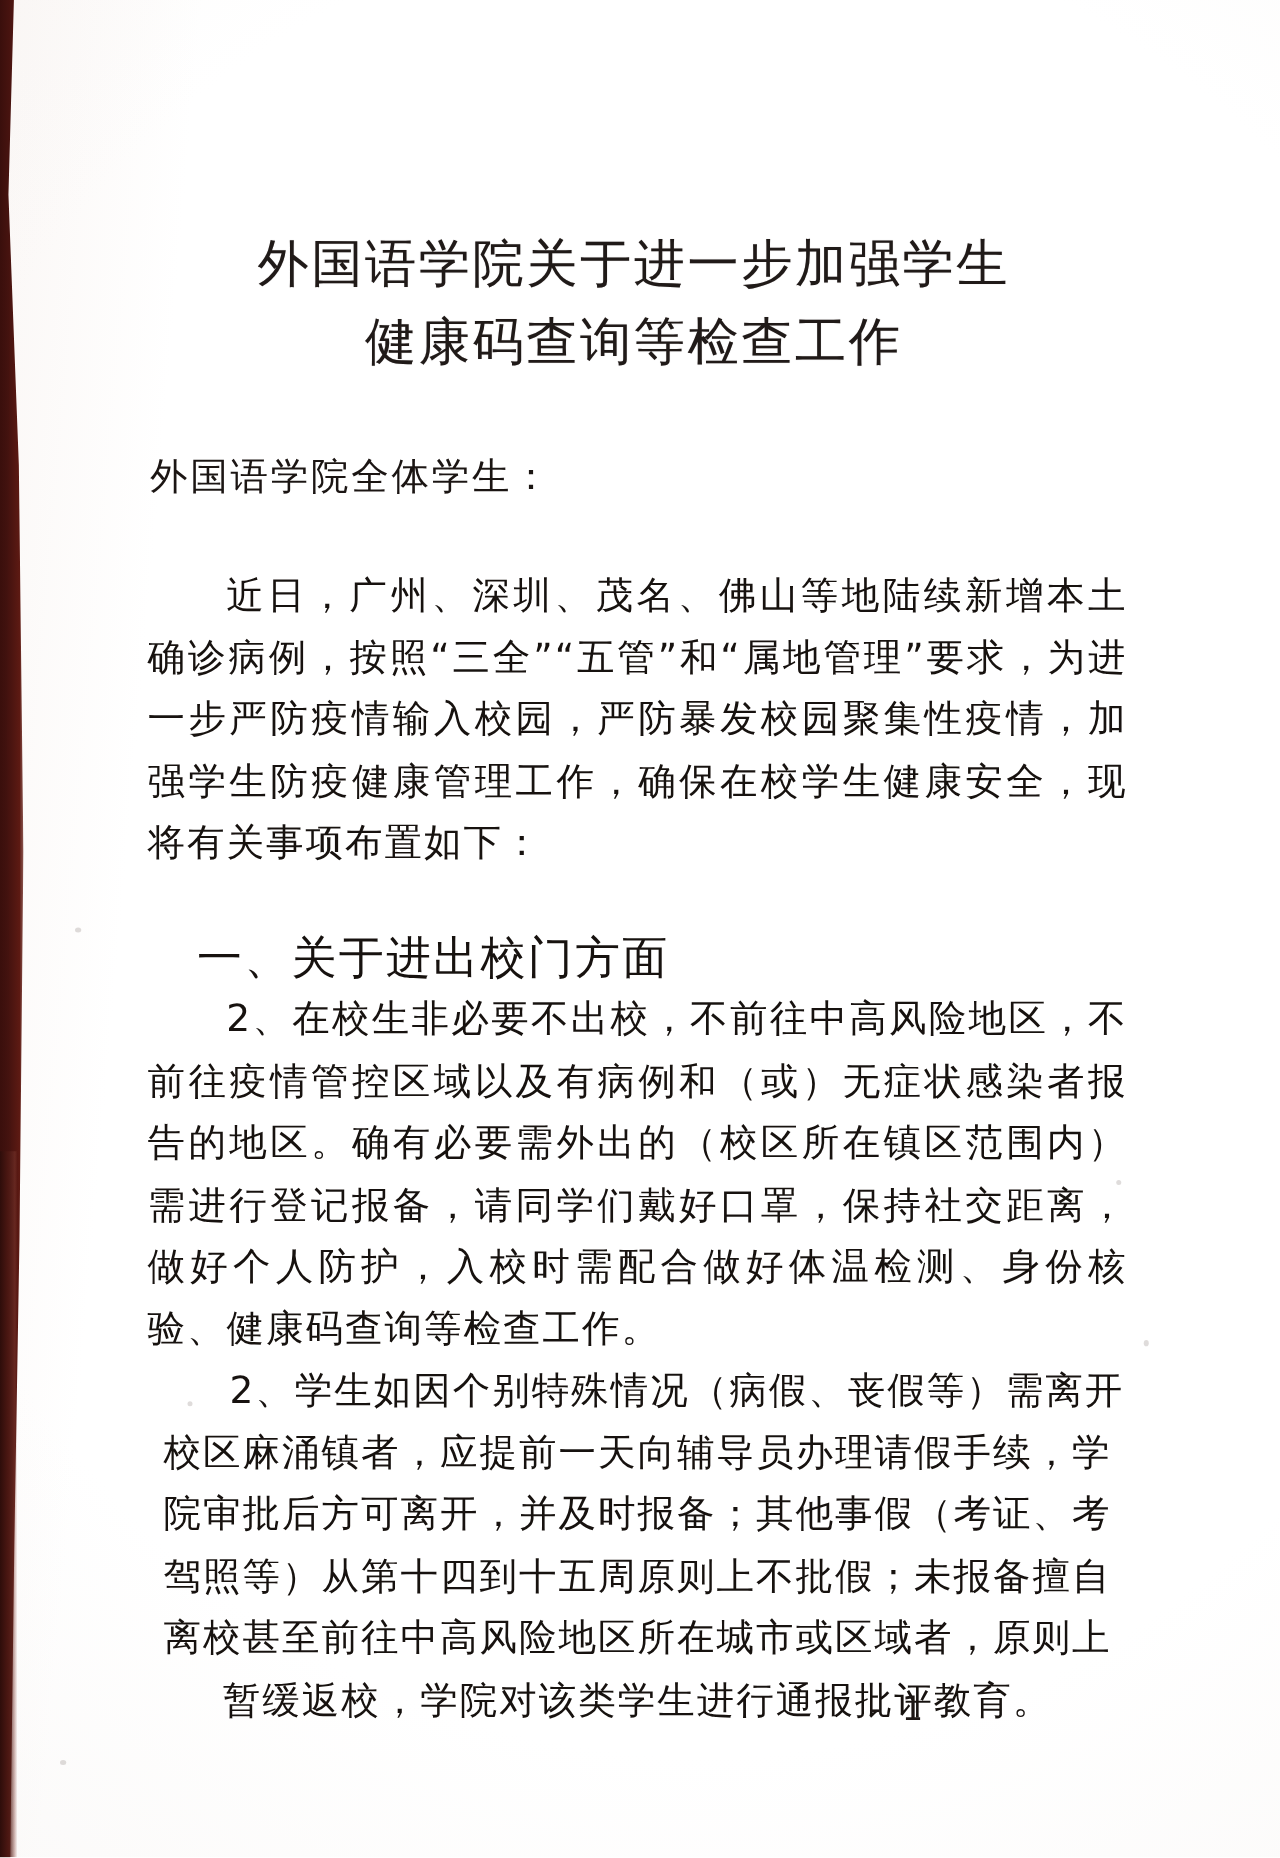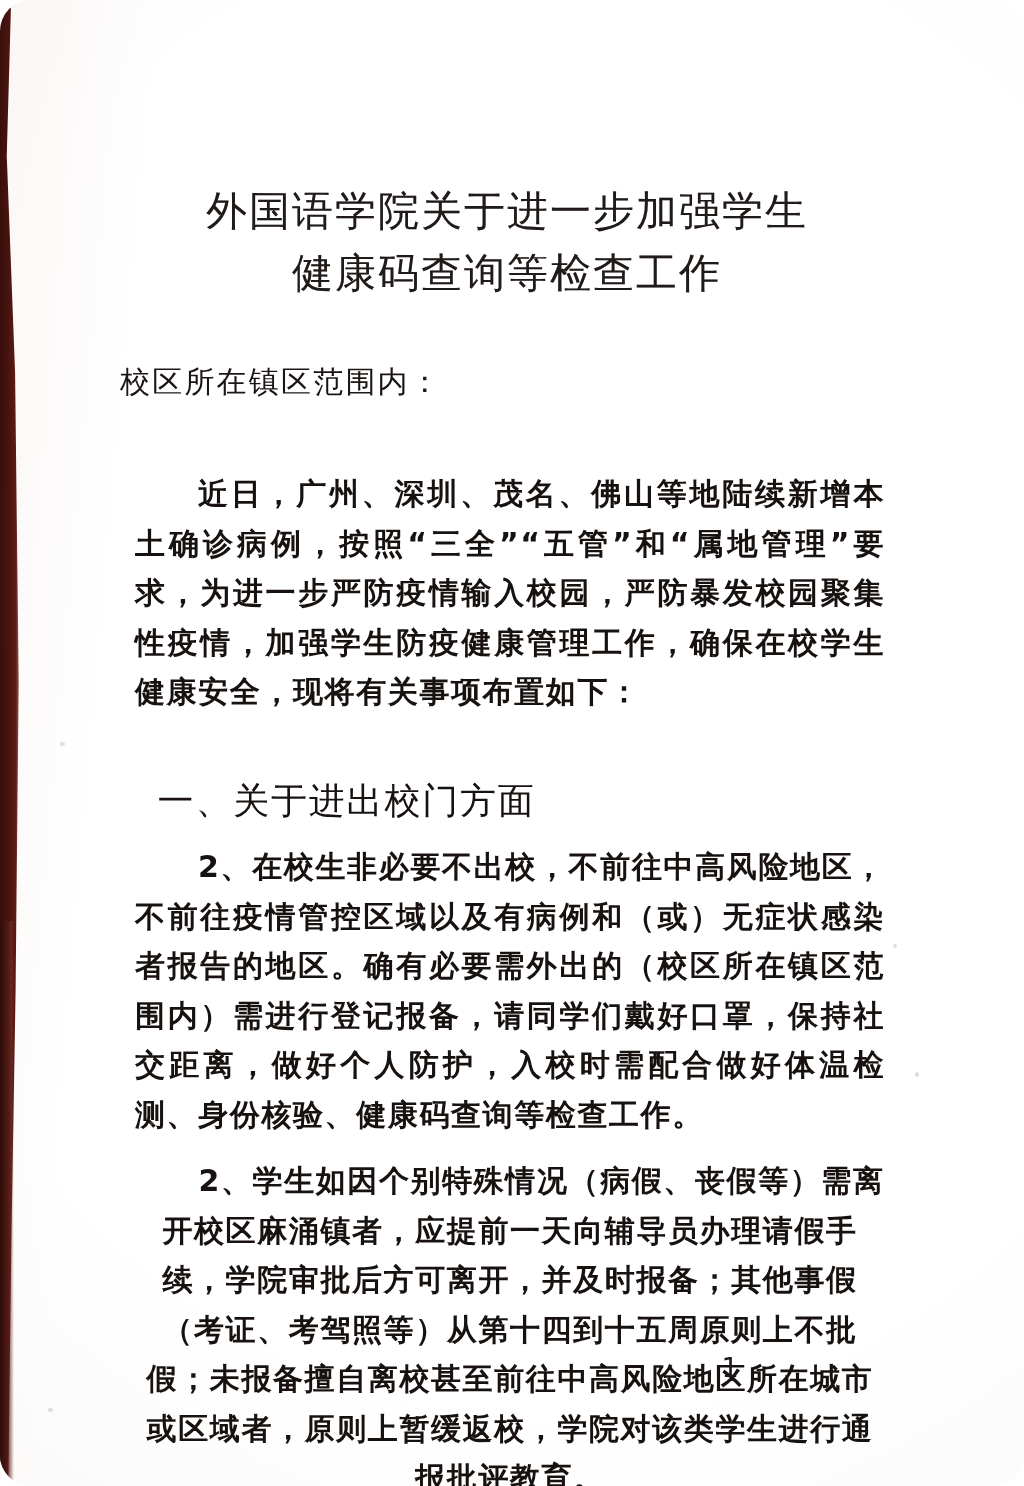--- a/index.html
+++ b/index.html
@@ -11,21 +11,20 @@
 
   .page {
     position: relative;
     width: 1024px;
     height: 1486px;
     margin: 0 auto;
     background: #ffffff;
     overflow: hidden;
     font-family: "DejaVu Sans", "Liberation Sans", sans-serif;
     color: #15110f;
-    border-radius: 31px;
   }
 
   
   .paper-tone {
     position: absolute;
     inset: 0;
     background:
       radial-gradient(ellipse 120% 90% at 55% 45%, rgba(255,255,255,0) 55%, rgba(246,243,241,0.85) 100%),
       linear-gradient(95deg, rgba(250,246,244,0.9) 0%, rgba(255,255,255,0) 14%);
     pointer-events: none;
@@ -116,22 +115,21 @@
     width: 784px;
   }
 
   .para {
     font-size: 30px;
     line-height: 49.5px;
     letter-spacing: 1.6px;
     text-align: justify;
     text-justify: inter-character;
     color: #17120f;
-    margin: 17px;
-    font-weight: bold;
+    margin: 0;
   }
   .para.indent {
     text-indent: 2.1em;
   }
   .para.last-flush {
     text-align: center;
   }
   .spacer-md { height: 42px; }
 
   .section-heading {
@@ -181,21 +179,21 @@
     <div class="strip-lower"></div>
   </div>
 
   <div class="doc">
 
     <div class="title-block">
       <div class="title-line">外国语学院关于进一步加强学生</div>
       <div class="title-line">健康码查询等检查工作</div>
     </div>
 
-    <div class="salutation">校区所在镇区范围内：</div>
+    <div class="salutation">外国语学院全体学生：</div>
 
     <div class="body-block">
 
       <p class="para indent">近日，广州、深圳、茂名、佛山等地陆续新增本土确诊病例，按照“三全”“五管”和“属地管理”要求，为进一步严防疫情输入校园，严防暴发校园聚集性疫情，加强学生防疫健康管理工作，确保在校学生健康安全，现将有关事项布置如下：</p>
 
       <div class="spacer-md"></div>
 
       <p class="section-heading">一、关于进出校门方面</p>
 
       <p class="para indent">2、在校生非必要不出校，不前往中高风险地区，不前往疫情管控区域以及有病例和（或）无症状感染者报告的地区。确有必要需外出的（校区所在镇区范围内）需进行登记报备，请同学们戴好口罩，保持社交距离，做好个人防护，入校时需配合做好体温检测、身份核验、健康码查询等检查工作。</p>

